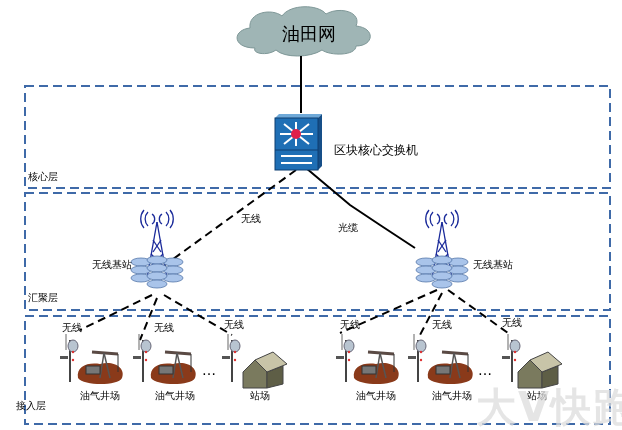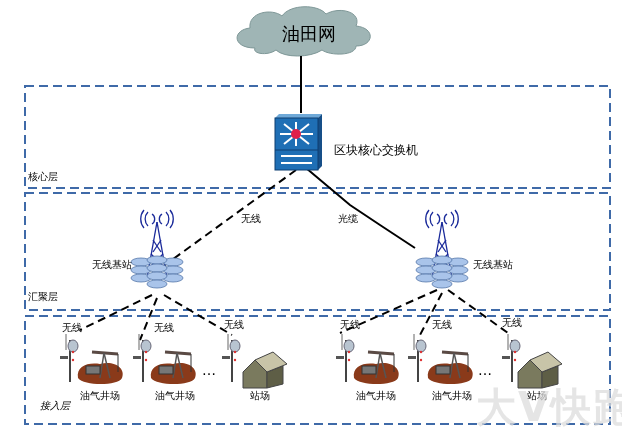--- a/index.html
+++ b/index.html
@@ -203,28 +203,28 @@
         <polygon points="542,372 558,366 558,384 542,388" fill="#5e5e46" stroke="#444"></polygon>
         <polygon points="530,360 548,352 562,364 542,372" fill="#c8c4a8" stroke="#444"></polygon>
       </g>
     </g>
 </svg>
 
 <div class="cloud-lbl" style="left:282px;top:22px;">油田网</div>
 <div class="lbl" style="left:334px;top:144px;font-size:12px;">区块核心交换机</div>
 
 <div class="layer-lbl" style="left:28px;top:170px;">核心层</div>
-<div class="layer-lbl" style="left:28px;top:291px;font-family:Liberation Mono, monospace;">汇聚层</div>
-<div class="layer-lbl" style="left:40px;top:399px;font-style:italic;">接入层</div>
+<div class="layer-lbl" style="left:28px;top:291px;">汇聚层</div>
+<div class="layer-lbl" style="left:16px;top:399px;">接入层</div>
 
 <div class="lbl" style="left:92px;top:259px;">无线基站</div>
 <div class="lbl" style="left:473px;top:259px;">无线基站</div>
 
 <div class="lbl" style="left:241px;top:213px;">无线</div>
-<div class="lbl" style="left:338px;top:213px;">光缆</div>
+<div class="lbl" style="left:338px;top:222px;">光缆</div>
 
 <div class="lbl" style="left:62px;top:322px;">无线</div>
 <div class="lbl" style="left:154px;top:322px;">无线</div>
 <div class="lbl" style="left:224px;top:319px;">无线</div>
 <div class="lbl" style="left:340px;top:319px;">无线</div>
 <div class="lbl" style="left:432px;top:319px;">无线</div>
 <div class="lbl" style="left:502px;top:317px;">无线</div>
 
 <div class="lbl" style="left:80px;top:390px;">油气井场</div>
 <div class="lbl" style="left:155px;top:390px;">油气井场</div>

